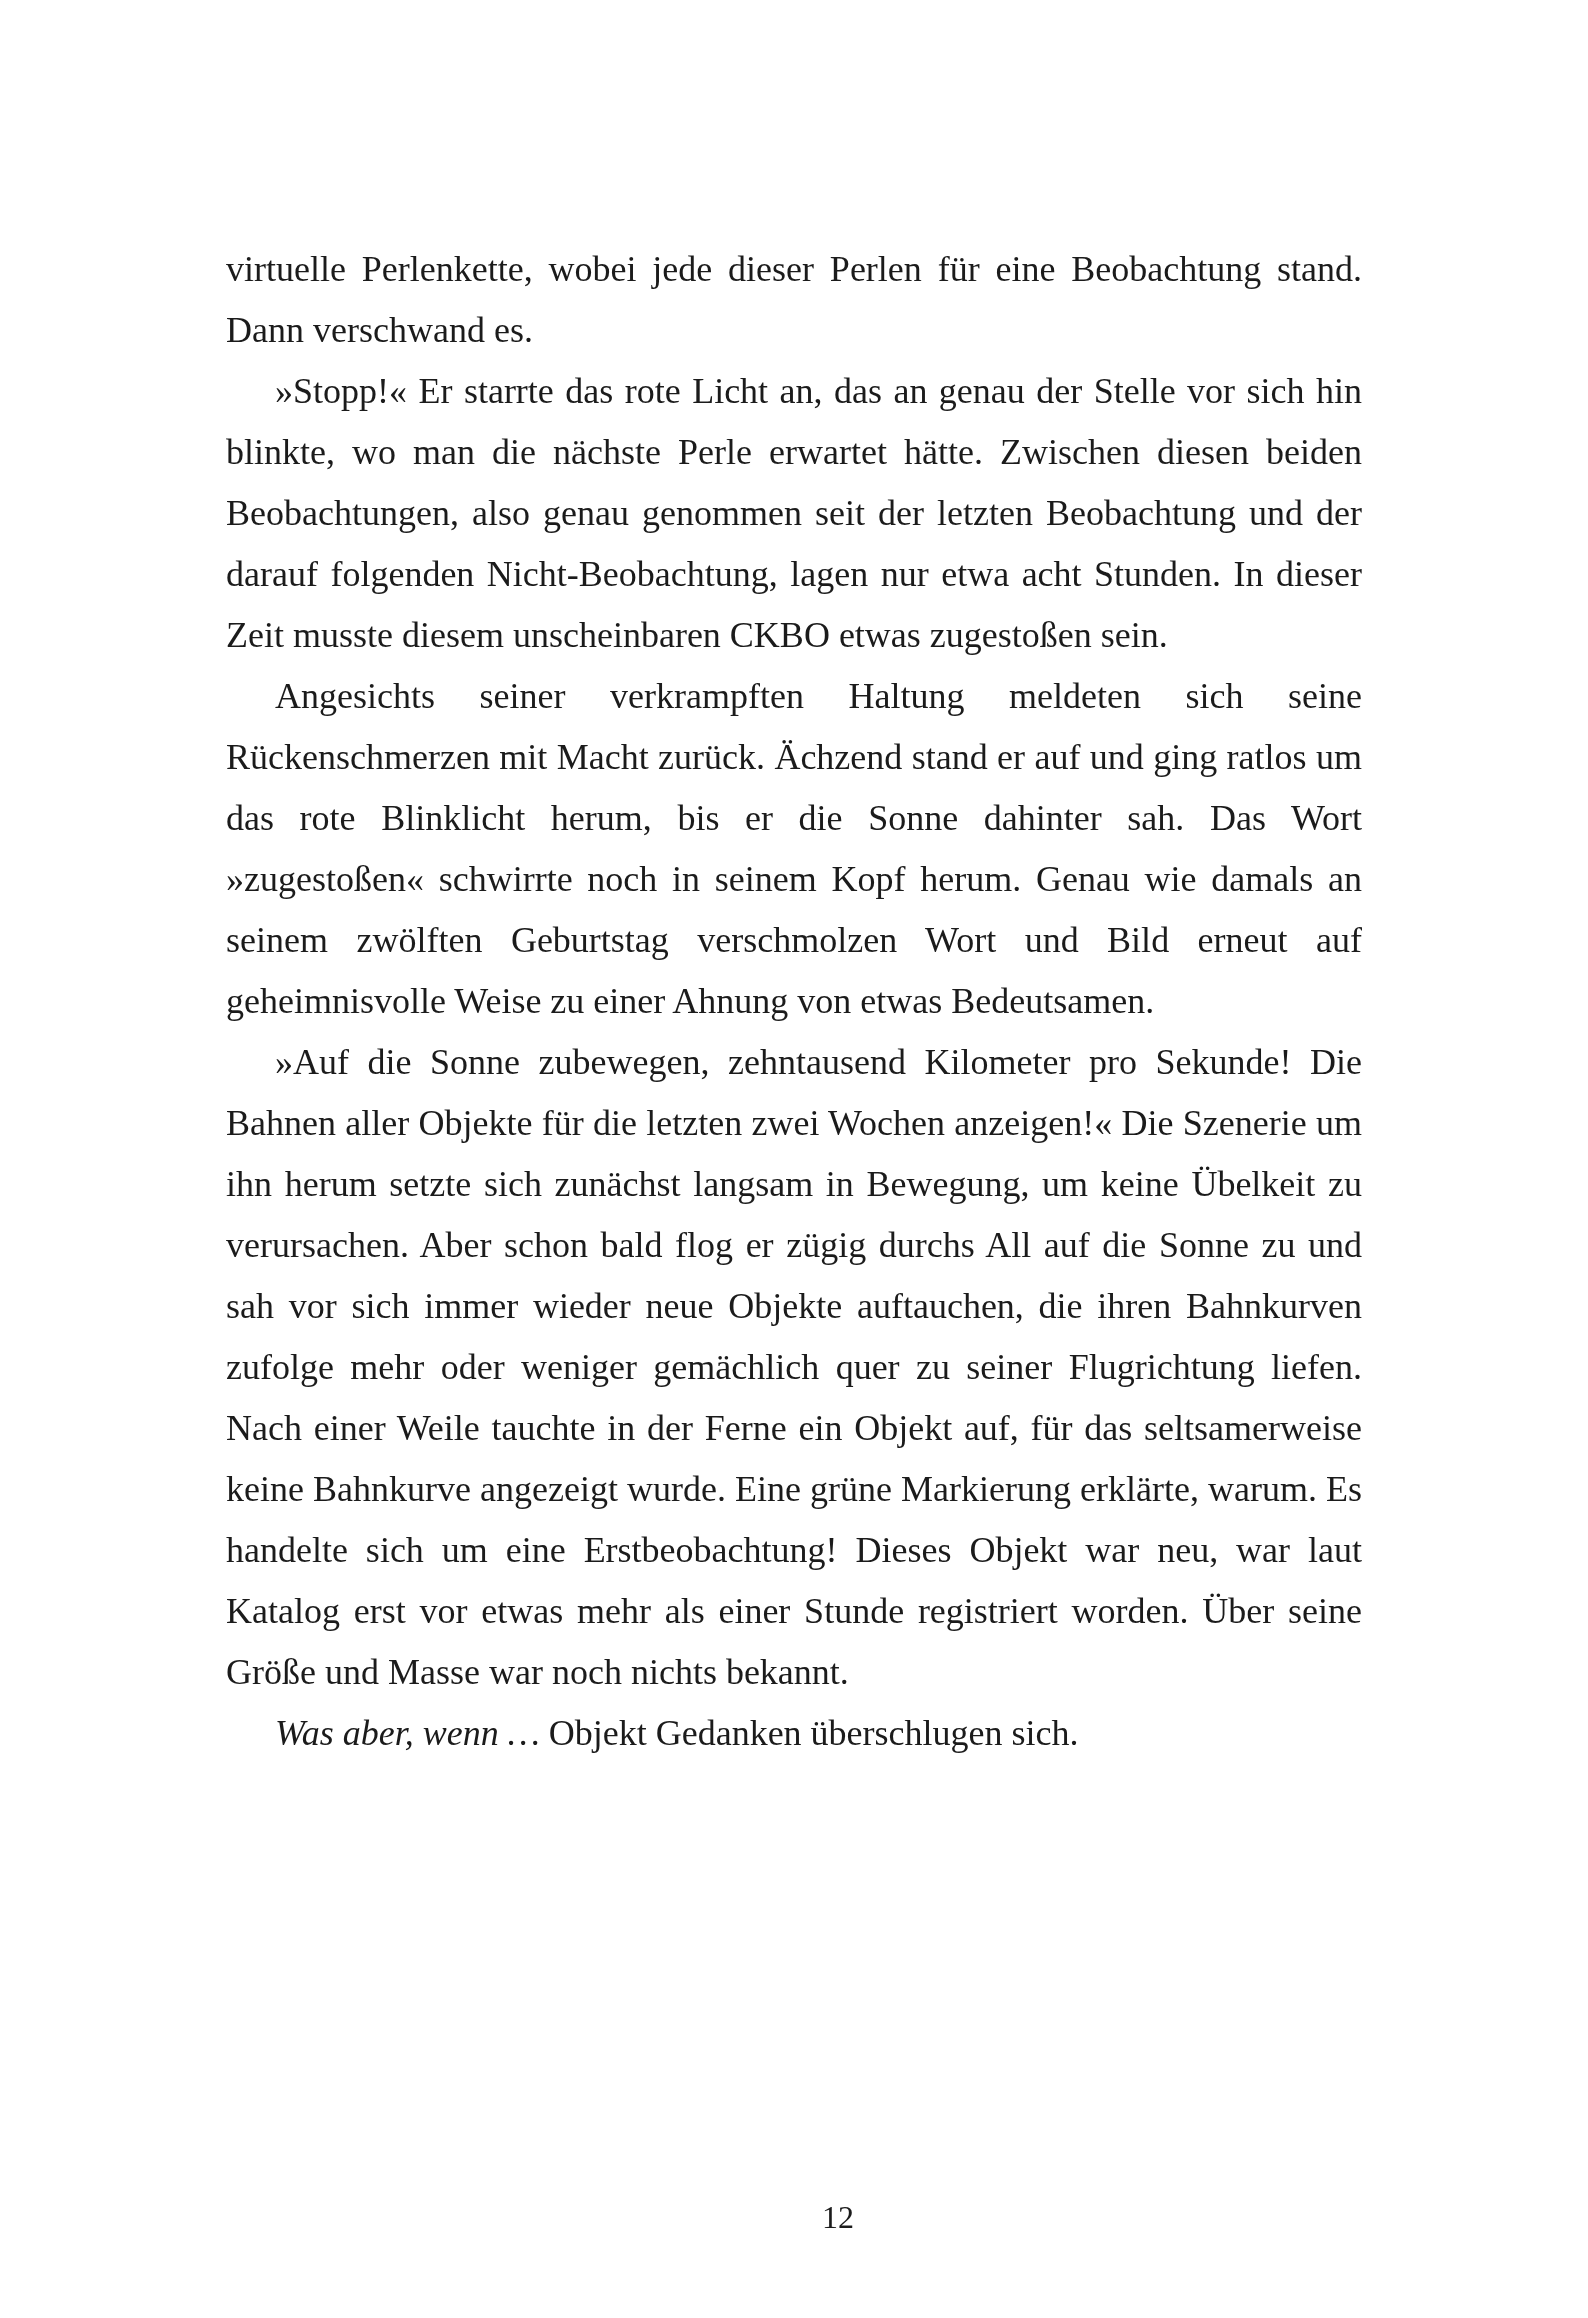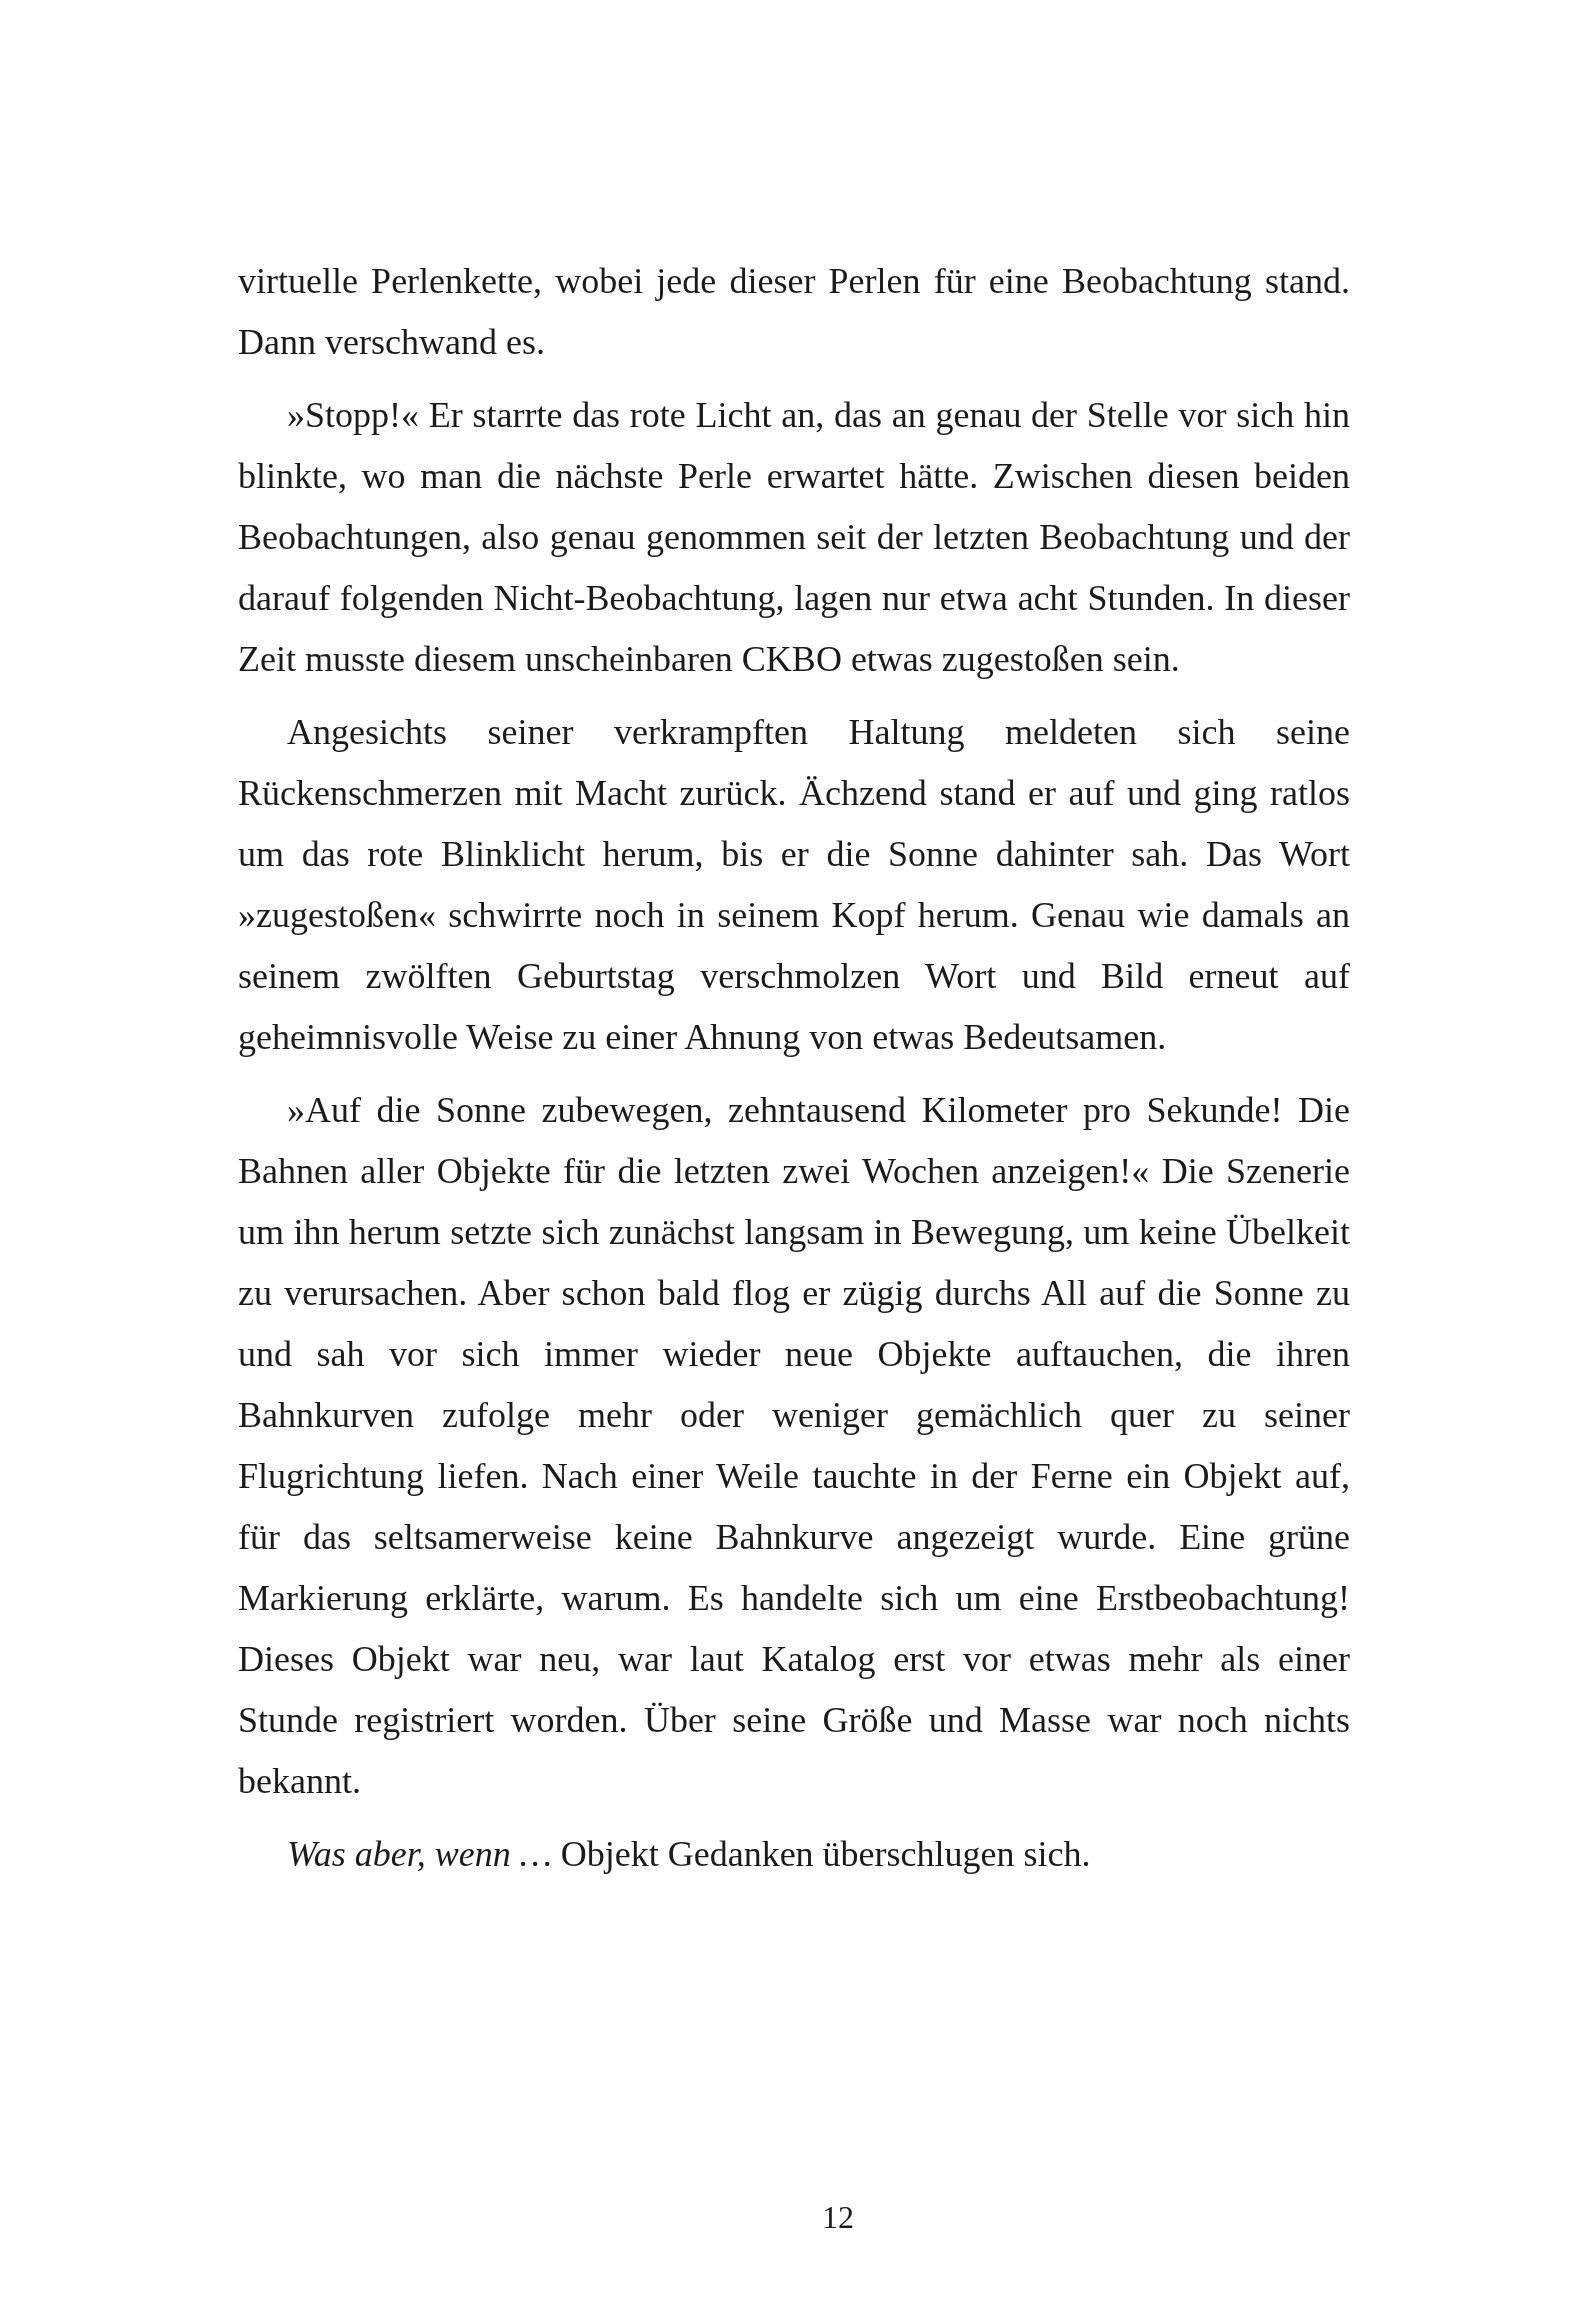--- a/index.html
+++ b/index.html
@@ -16,21 +16,21 @@
   .text-block {
     position: absolute;
     left: 226px;
     top: 239px;
     width: 1136px;
     font-size: 36px;
     line-height: 61px;
     text-align: justify;
     text-justify: inter-word;
   }
-  .para { margin: 12px; }
+  .para { margin: 0; }
   .para.indent { text-indent: 49px; }
   .para em { }
   .page-number {
     position: absolute;
     top: 2196px;
     left: 0;
     width: 100%;
     text-align: center;
     font-size: 32px;
     line-height: 42px;

